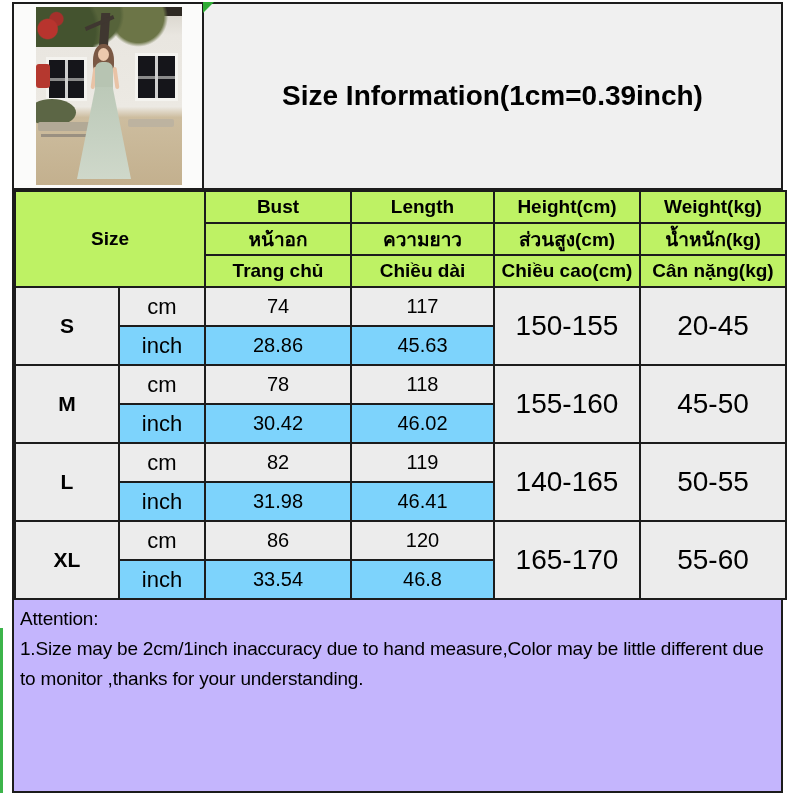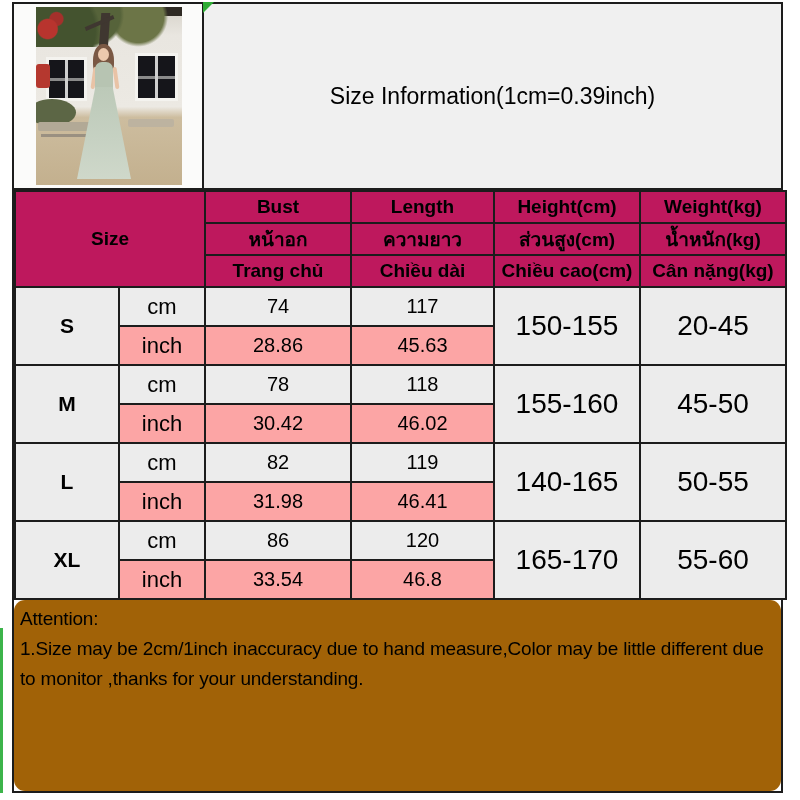--- a/index.html
+++ b/index.html
@@ -16,21 +16,21 @@
   
   .top-row{display:flex;height:184px;border-bottom:2px solid #1c1c1c;flex:0 0 auto;}
   .photo-cell{
     width:190px;flex:0 0 190px;border-right:2px solid #1c1c1c;box-sizing:border-box;
     background:#fbfbfa;position:relative;
   }
   .title-cell{
     flex:1;background:#f0f0f0;display:flex;flex-direction:column;
     align-items:center;justify-content:center;text-align:center;
   }
-  .title-en{font-size:23px;font-weight:normal;line-height:38px;}
+  .title-en{font-size:28px;font-weight:bold;line-height:38px;}
   .title-th{font-size:21px;font-weight:bold;line-height:34px;}
   .title-vi{font-size:23px;font-weight:bold;line-height:38px;}
   .green-flag{
     position:absolute;left:203px;top:2px;width:0;height:0;z-index:5;
     border-top:11px solid #2eac34;border-right:11px solid transparent;
   }
   .green-edge{
     position:absolute;left:0;top:628px;width:3px;height:165px;background:#3cb44a;z-index:6;
   }
   
@@ -73,32 +73,32 @@
     clip-path:polygon(34% 0,66% 0,100% 100%,0 100%);
   }
   
   table.size{
     border-collapse:collapse;table-layout:fixed;width:771px;flex:0 0 auto;
   }
   table.size td{
     border:2px solid #1c1c1c;text-align:center;vertical-align:middle;
     padding:0;overflow:hidden;white-space:nowrap;
   }
-  tr.h td{height:30px;background:#be185d;font-weight:bold;font-size:19px;}
+  tr.h td{height:30px;background:#bef264;font-weight:bold;font-size:19px;}
   td.c-corner{background:#d9d9d9;font-size:44px;font-weight:bold;}
   td.c-size{background:#d9d9d9;font-weight:bold;font-size:21px;}
   tr.r-cm td{height:37px;background:#ececec;}
-  tr.r-inch td{height:37px;background:#fca5a5;}
+  tr.r-inch td{height:37px;background:#7dd3fc;}
   td.c-unit{font-weight:normal;font-size:22px;}
   td.c-val{font-size:20px;}
   td.c-range{background:#f0f0f0;font-size:28px;}
   
   .attention{
-    flex:1;background:#a16207;padding:4px 12px 0 6px;
-    font-size:19px;line-height:30px;letter-spacing:-0.2px;border-radius:11px;
+    flex:1;background:#c4b5fd;padding:4px 12px 0 6px;
+    font-size:19px;line-height:30px;letter-spacing:-0.2px;
   }
 </style>
 </head>
 <body>
 
 <div class="sheet">
 
   <div class="top-row">
     <div class="photo-cell">
       <div class="photo">

